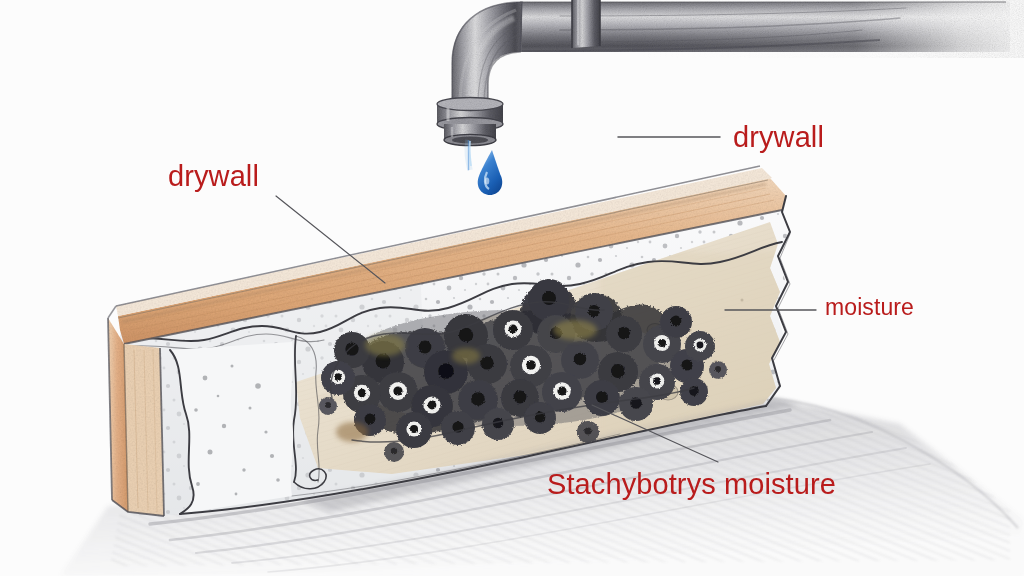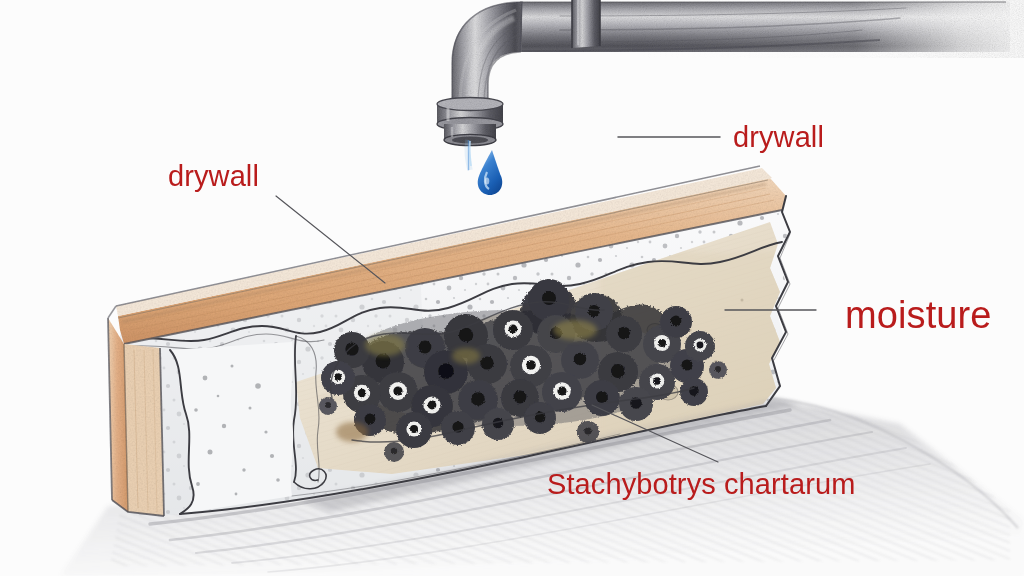--- a/index.html
+++ b/index.html
@@ -27,21 +27,21 @@
   .label {
     position: absolute;
     color: #b91c1c;
     font-family: "Liberation Sans", sans-serif;
     font-weight: 400;
     white-space: nowrap;
     letter-spacing: 0.1px;
   }
   #label-drywall-right { left: 733px; top: 121px; font-size: 29px; }
   #label-drywall-left  { left: 168px; top: 160px; font-size: 29px; }
-  #label-moisture      { left: 825px; top: 294px; font-size: 38px; margin-left: 20px; }
+  #label-moisture      { left: 825px; top: 294px; font-size: 23px; }
   #label-stachybotrys  { left: 547px; top: 468px; font-size: 29px; }
 </style>
 </head>
 <body>
 
 <div id="scene">
 
   <svg id="art" viewBox="0 0 1024 576">
     <defs>
 
@@ -559,15 +559,15 @@
 
     </g>
   </svg>
 
   <div class="label" id="label-drywall-right">drywall</div>
 
   <div class="label" id="label-drywall-left">drywall</div>
 
   <div class="label" id="label-moisture">moisture</div>
 
-  <div class="label" id="label-stachybotrys">Stachybotrys chartarum</div>
+  <div class="label" id="label-stachybotrys">Stachybotrys moisture</div>
 
 </div>
 
 </body></html>

